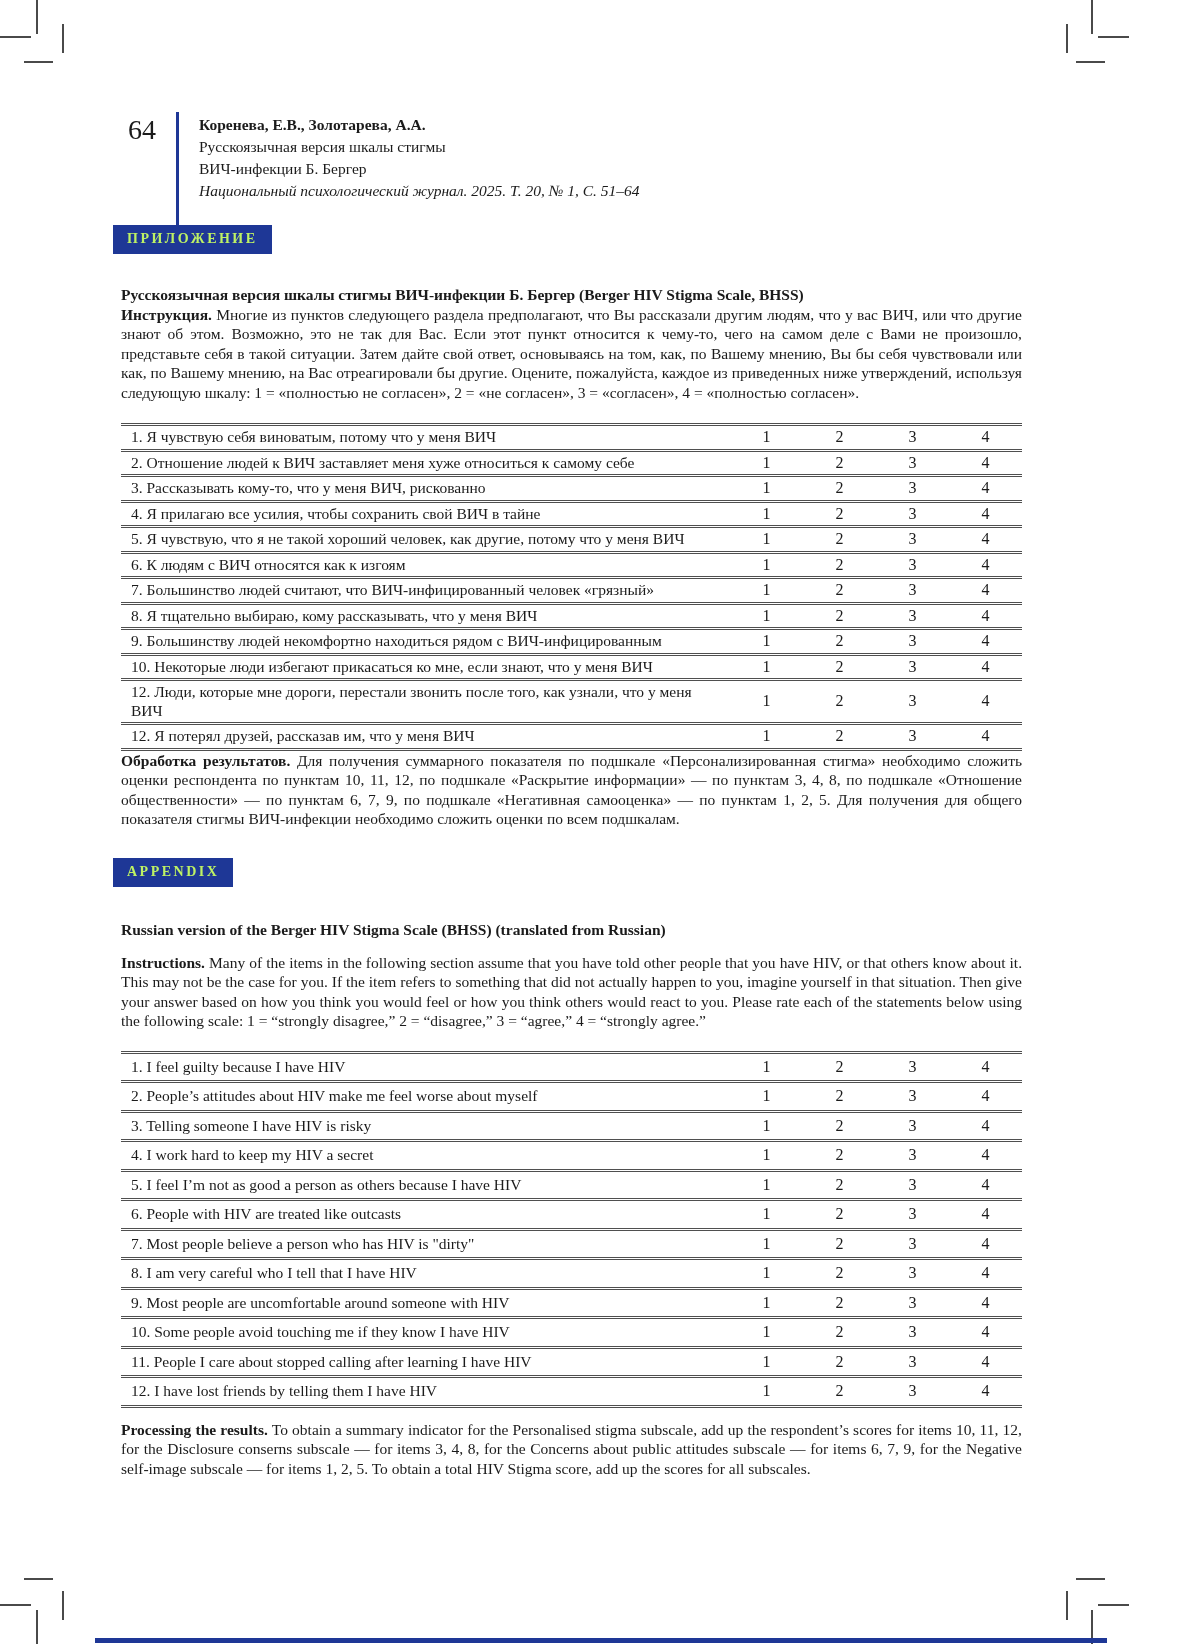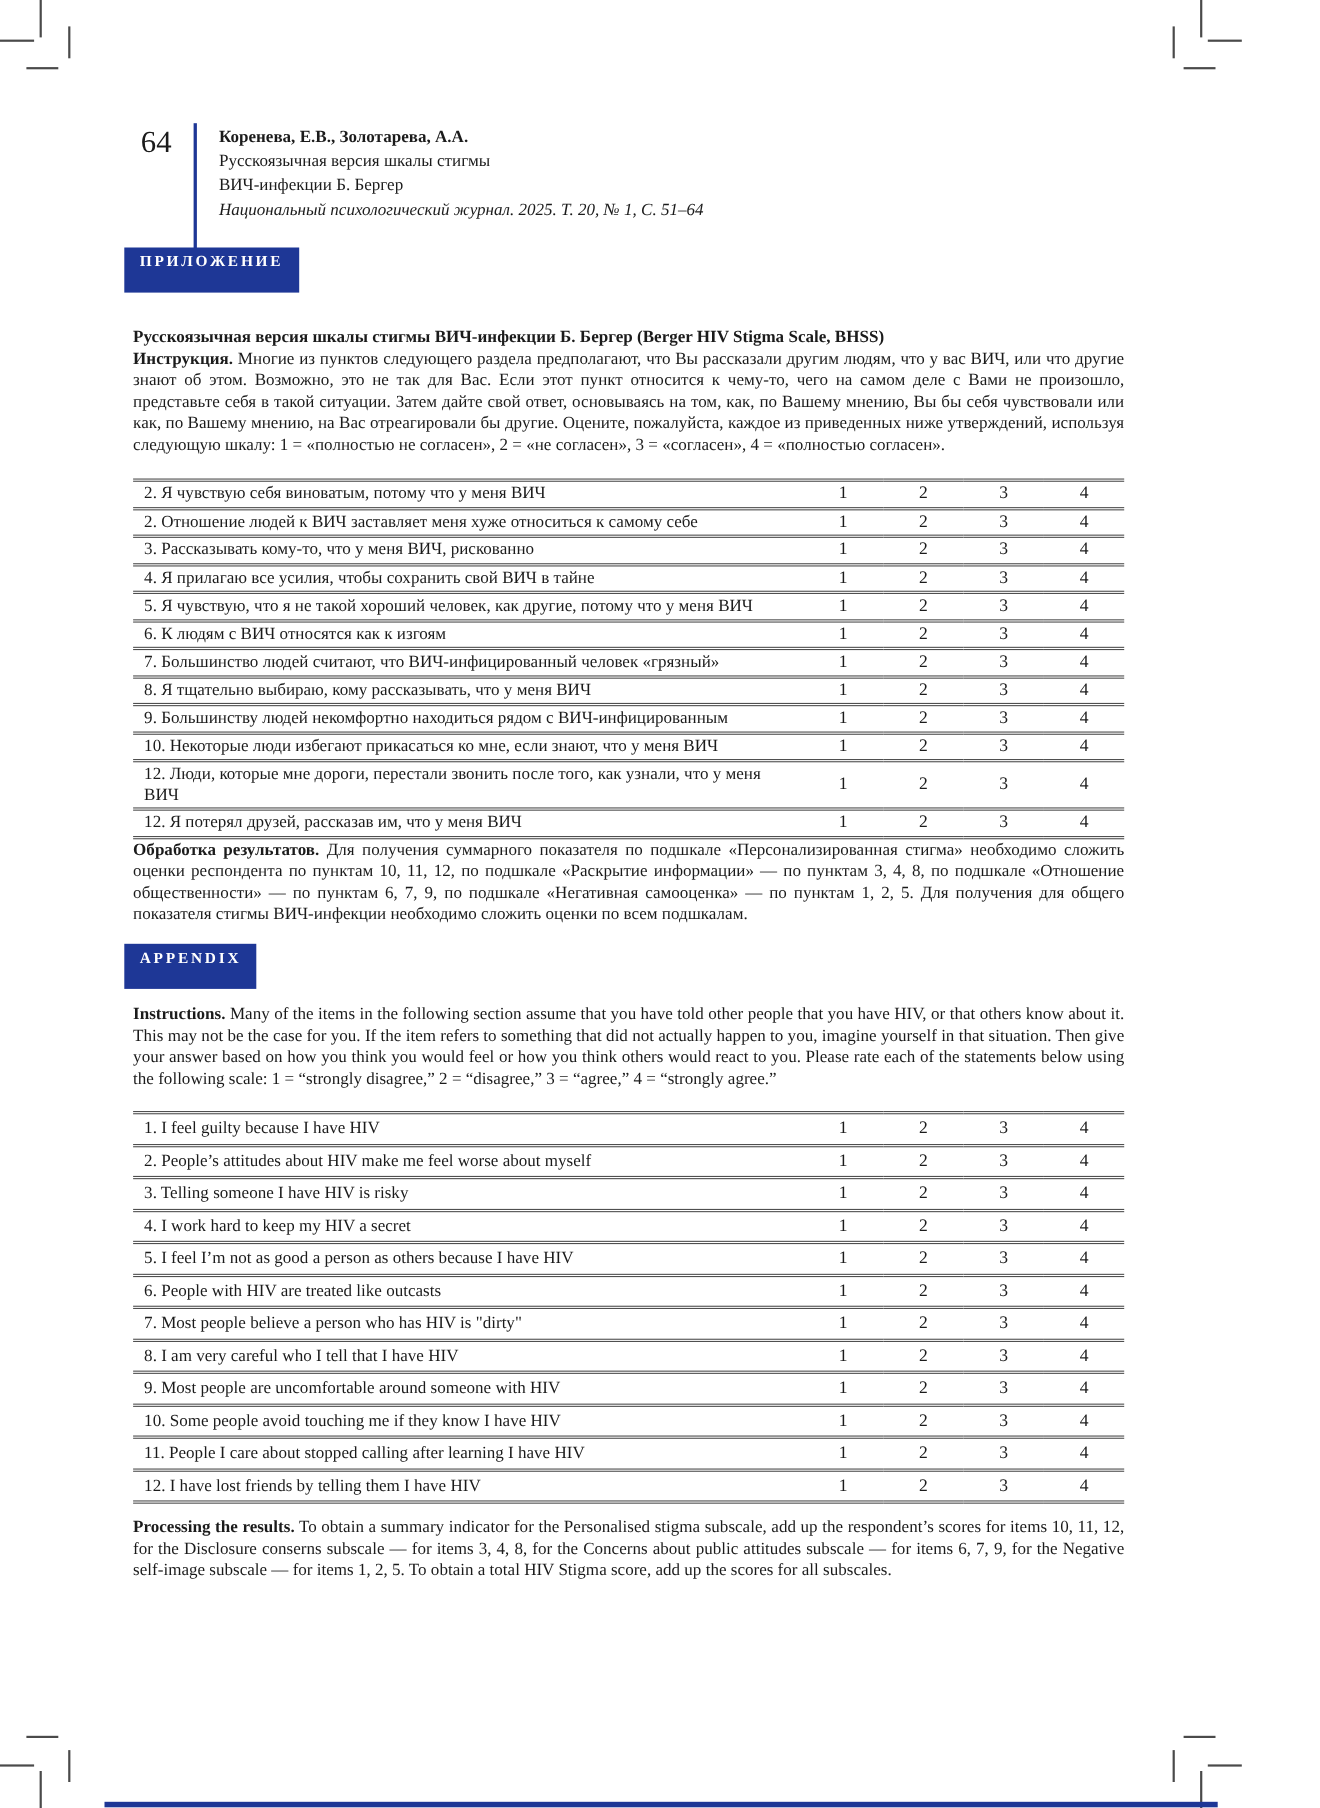--- a/index.html
+++ b/index.html
@@ -18,22 +18,22 @@
   
   .header{position:absolute;left:128px;top:112px;display:flex;}
   .pagenum{font-size:28px;width:48px;padding-top:2px;}
   .hrule{width:3px;height:130px;background:var(--accent);}
   .htext{margin-left:20px;font-size:15.5px;line-height:22px;padding-top:2px;}
   .htext .authors{font-weight:bold;}
   .htext .journal{font-style:italic;}
 
   
   .content-section{position:absolute;left:121px;width:901px;}
-  .badge{display:inline-block;margin-left:-8px;background:var(--accent);color:#ffffff;
-         font-weight:bold;font-size:14px;letter-spacing:2.5px;padding:6px 14px 19px;}
+  .badge{display:inline-block;margin-left:-8px;background:var(--accent);color:#bef264;
+         font-weight:bold;font-size:14px;letter-spacing:2.5px;padding:6px 14px 7px;}
   .sec-title{font-weight:bold;font-size:15.5px;line-height:19.5px;}
   .para{font-size:15.5px;line-height:19.5px;text-align:justify;}
   .para b{font-weight:bold;}
 
   table{width:100%;border-collapse:collapse;border-top:3px double var(--line);}
   tr{border-bottom:3px double var(--line);}
   td{font-size:15.5px;line-height:18.5px;vertical-align:middle;}
   td.stmt{padding:2px 8px 2px 10px;}
   td.num{text-align:center;width:73px;font-size:16px;}
   .ru-table td.stmt{padding-top:2px;padding-bottom:2px;}
@@ -86,21 +86,21 @@
     </div>
   </div>
 
   <div class="content-section" style="top:225px;">
     <span class="badge">ПРИЛОЖЕНИЕ</span>
     <div class="sec-title ru-title">Русскоязычная версия шкалы стигмы ВИЧ-инфекции Б. Бергер (Berger HIV Stigma Scale, BHSS)</div>
     <p class="para ru-instructions"><b>Инструкция.</b> <span>Многие из пунктов следующего раздела предполагают, что Вы рассказали другим людям, что у вас ВИЧ, или что другие знают об этом. Возможно, это не так для Вас. Если этот пункт относится к чему-то, чего на самом деле с Вами не произошло, представьте себя в такой ситуации. Затем дайте свой ответ, основываясь на том, как, по Вашему мнению, Вы бы себя чувствовали или как, по Вашему мнению, на Вас отреагировали бы другие. Оцените, пожалуйста, каждое из приведенных ниже утверждений, используя следующую шкалу: 1 = «полностью не согласен», 2 = «не согласен», 3 = «согласен», 4 = «полностью согласен».</span></p>
     <table class="ru-table">
       <tbody>
           <tr>
-            <td class="stmt">2. Я чувствую себя виноватым, потому что у меня ВИЧ</td>
+            <td class="stmt">1. Я чувствую себя виноватым, потому что у меня ВИЧ</td>
             <td class="num">1</td>
             <td class="num">2</td>
             <td class="num">3</td>
             <td class="num">4</td>
           </tr>
           <tr>
             <td class="stmt">2. Отношение людей к ВИЧ заставляет меня хуже относиться к самому себе</td>
             <td class="num">1</td>
             <td class="num">2</td>
             <td class="num">3</td>
@@ -176,20 +176,21 @@
             <td class="num">3</td>
             <td class="num">4</td>
           </tr>
         </tbody>
     </table>
     <p class="para ru-processing"><b>Обработка результатов.</b> <span>Для получения суммарного показателя по подшкале «Персонализированная стигма» необходимо сложить оценки респондента по пунктам 10, 11, 12, по подшкале «Раскрытие информации» — по пунктам 3, 4, 8, по подшкале «Отношение общественности» — по пунктам 6, 7, 9, по подшкале «Негативная самооценка» — по пунктам 1, 2, 5. Для получения для общего показателя стигмы ВИЧ-инфекции необходимо сложить оценки по всем подшкалам.</span></p>
   </div>
 
   <div class="content-section" style="top:858px;">
     <span class="badge">APPENDIX</span>
+    <div class="sec-title en-title">Russian version of the Berger HIV Stigma Scale (BHSS) (translated from Russian)</div>
     <p class="para en-instructions"><b>Instructions.</b> <span>Many of the items in the following section assume that you have told other people that you have HIV, or that others know about it. This may not be the case for you. If the item refers to something that did not actually happen to you, imagine yourself in that situation. Then give your answer based on how you think you would feel or how you think others would react to you. Please rate each of the statements below using the following scale: 1 = “strongly disagree,” 2 = “disagree,” 3 = “agree,” 4 = “strongly agree.”</span></p>
     <table class="en-table">
       <tbody>
           <tr>
             <td class="stmt">1. I feel guilty because I have HIV</td>
             <td class="num">1</td>
             <td class="num">2</td>
             <td class="num">3</td>
             <td class="num">4</td>
           </tr>

